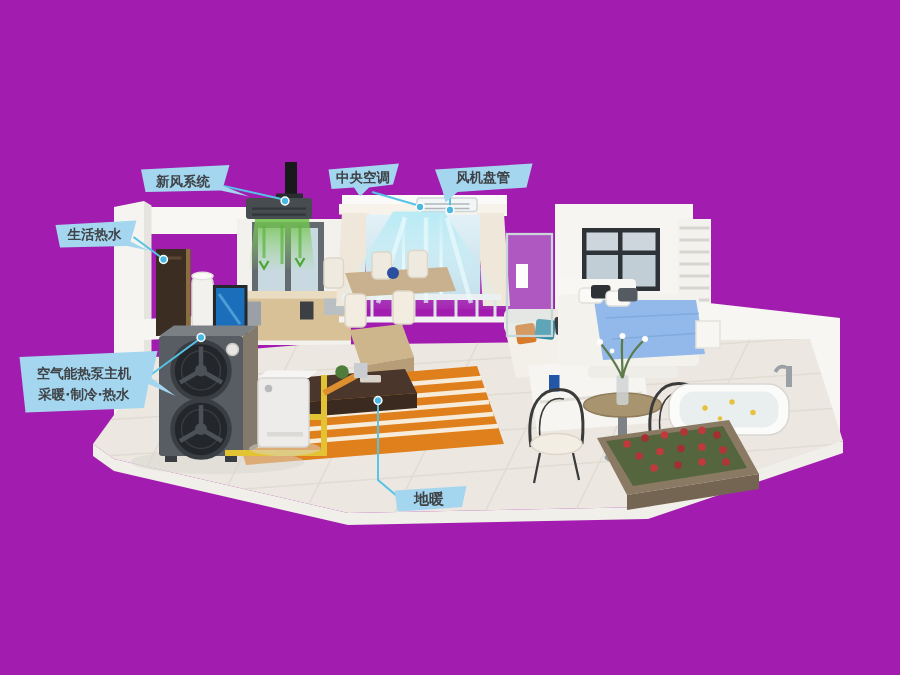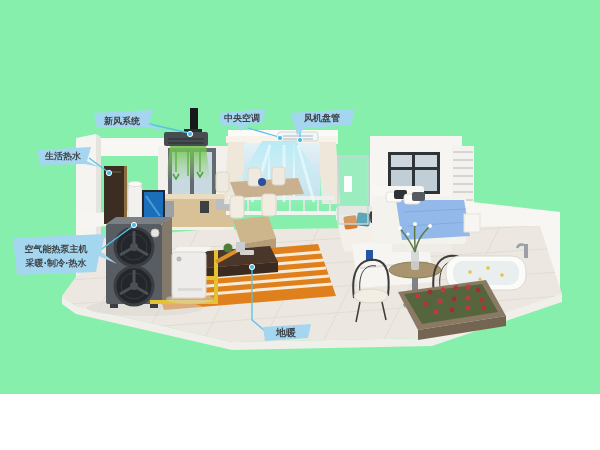--- a/index.html
+++ b/index.html
@@ -1,16 +1,16 @@
 <!DOCTYPE html>
 <html><head>
 <meta charset="utf-8">
 <style>
   html,body{margin:0;padding:0;background:#ffffff;}
-  .canvas{position:relative;width:600px;height:394px;background:#86efac;overflow:hidden;
+  .canvas{position:relative;width:600px;height:450px;background:#a21caf;overflow:hidden;
           font-family:"DejaVu Sans","Liberation Sans",sans-serif;}
   svg{display:block;}
   .callout-text{font-family:"DejaVu Sans","Liberation Sans",sans-serif;
                 font-weight:bold;fill:#3f4347;}
   .t9{font-size:9px;} .t10{font-size:10px;}
 </style>
 </head>
 <body>
 
 <div class="canvas">

